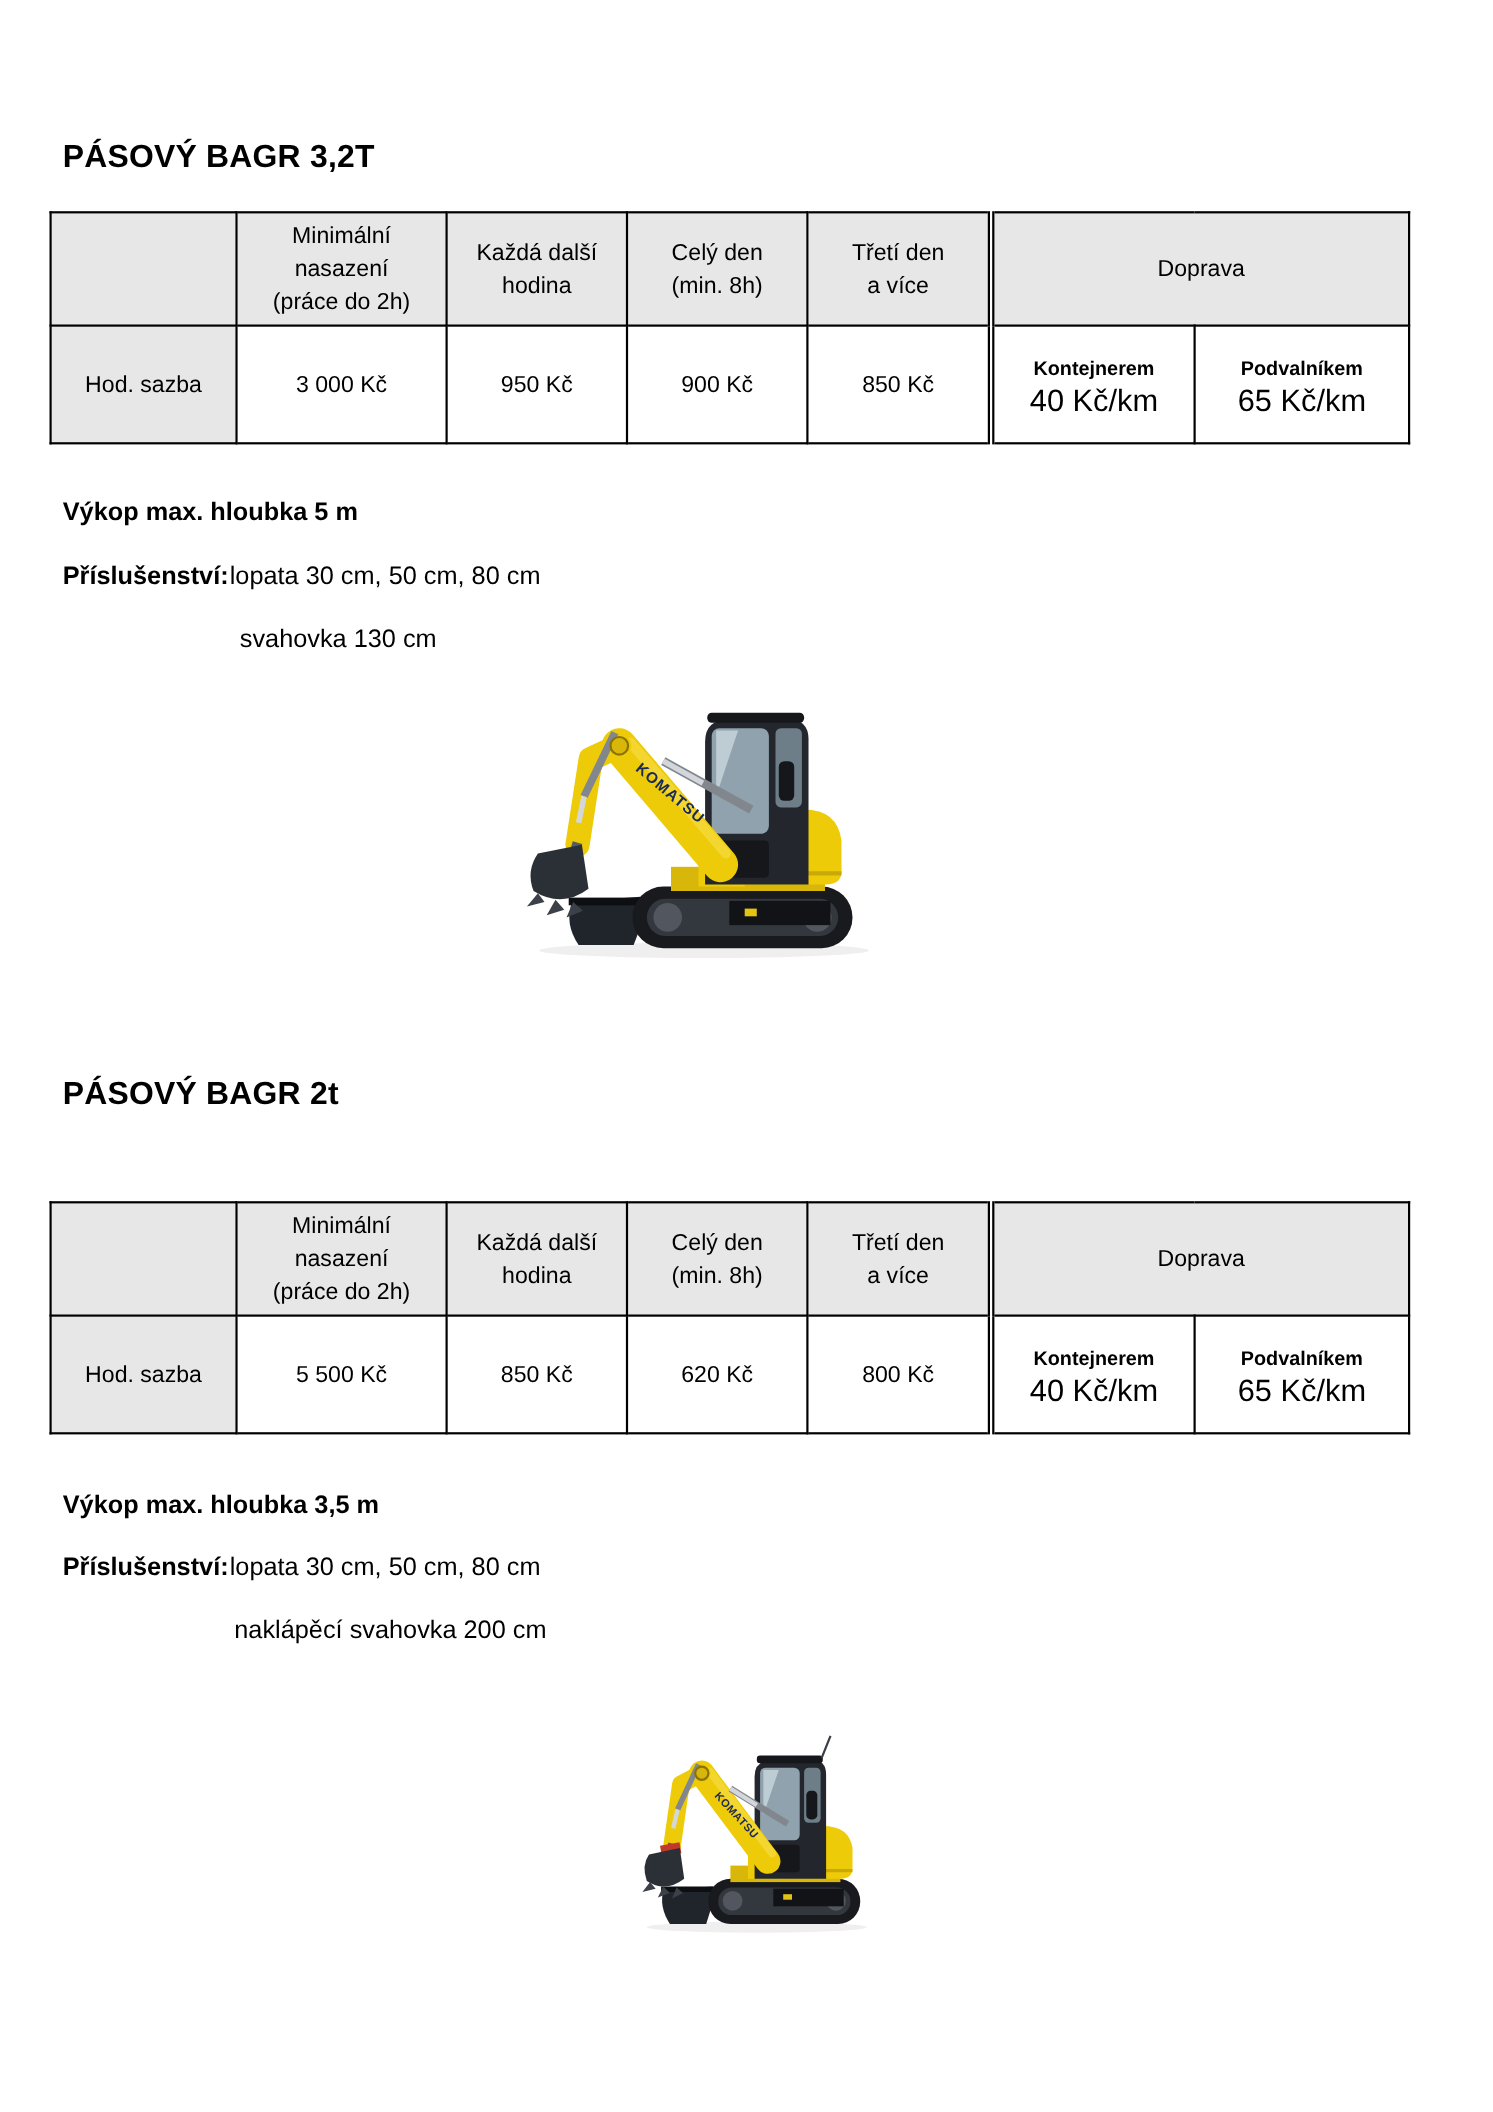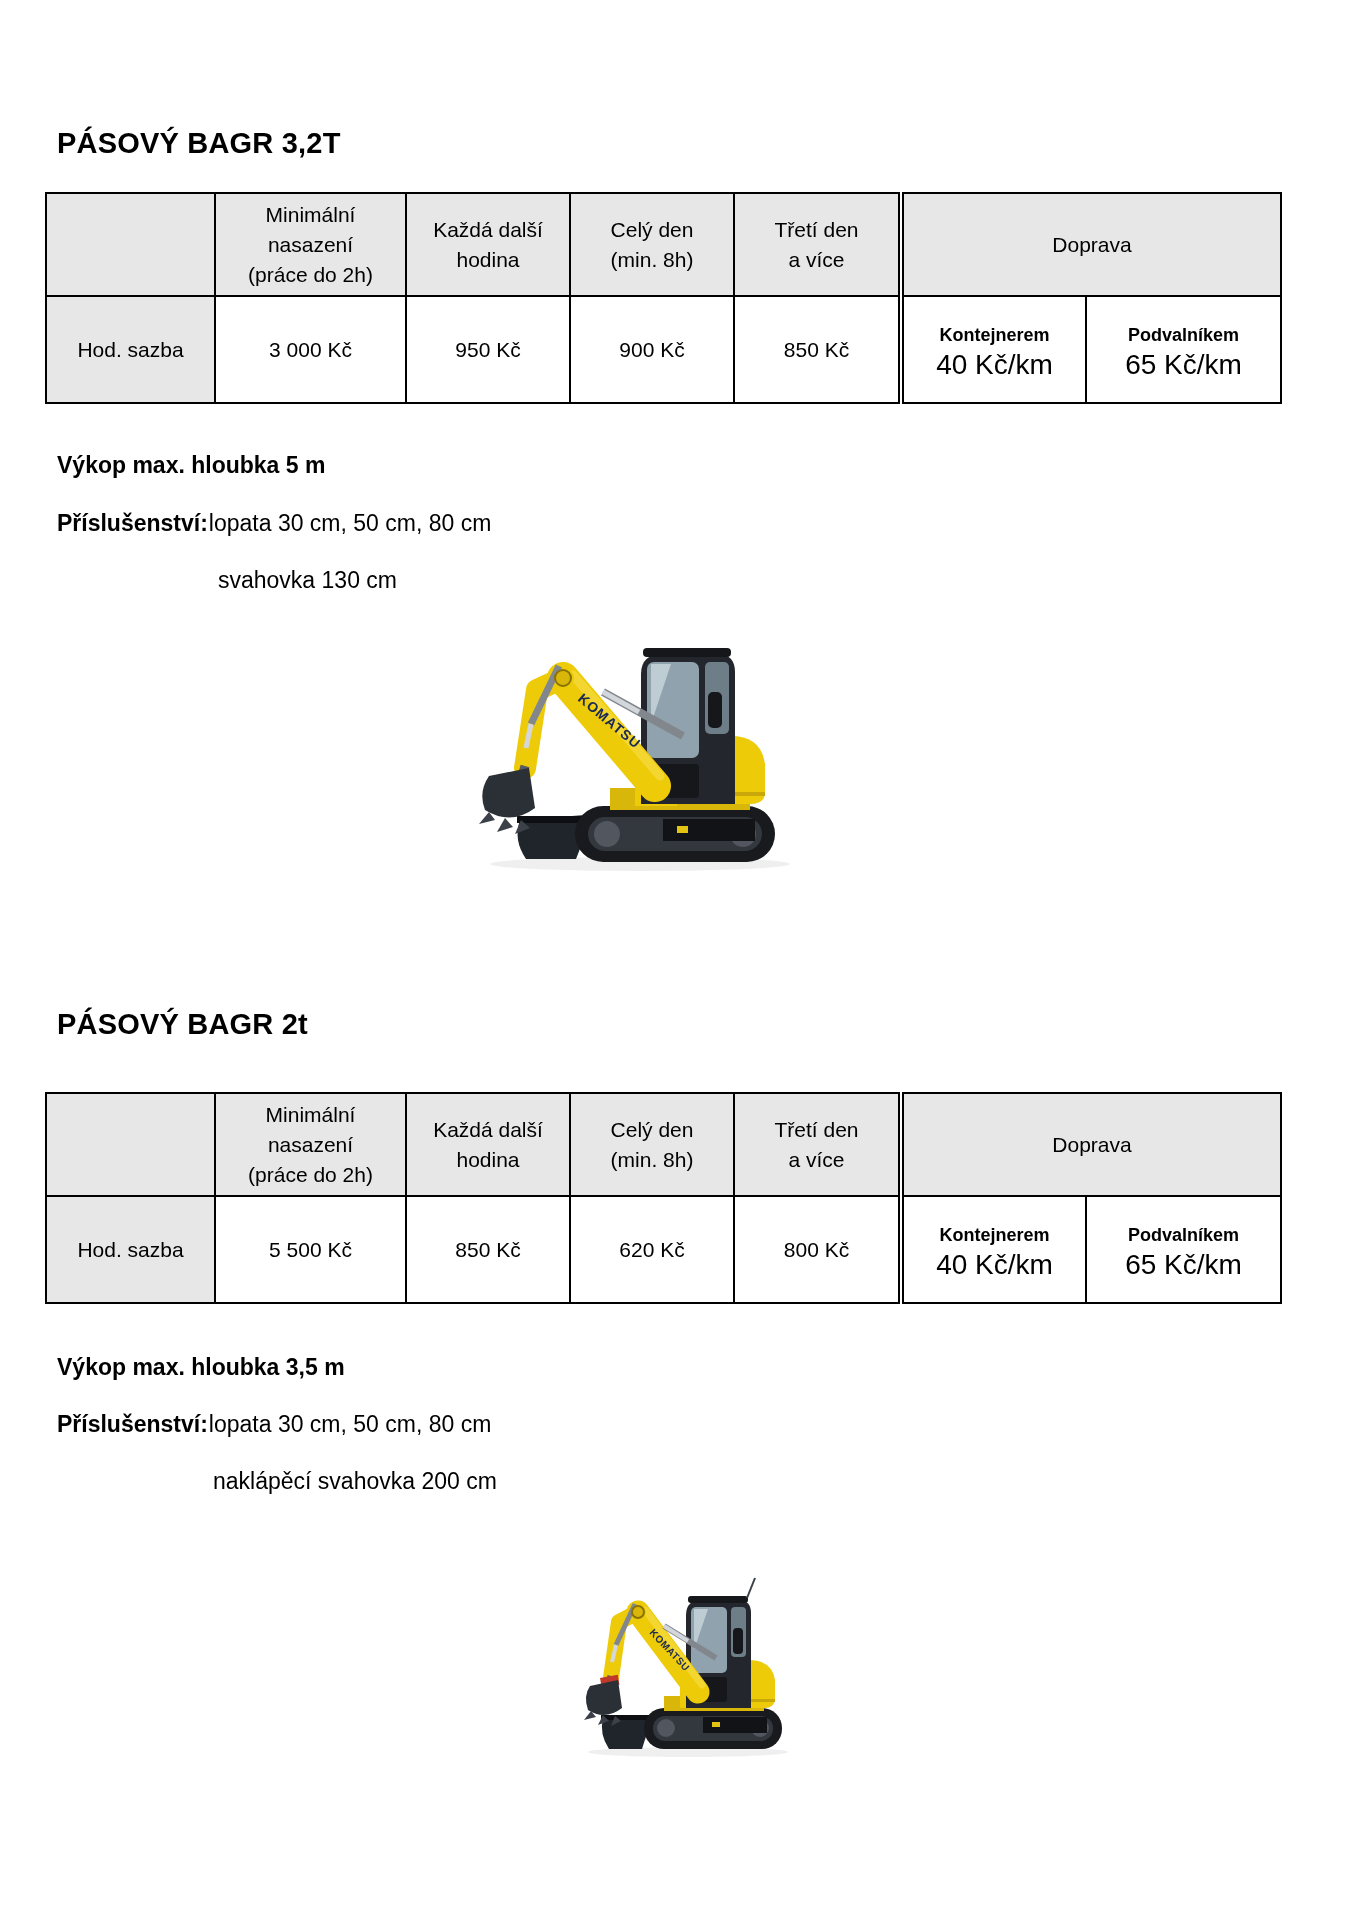--- a/index.html
+++ b/index.html
@@ -155,21 +155,21 @@
       <g>
         <path d="M64 180 L104 172 L110 212 Q86 230 60 214 Q53 196 64 180 Z" fill="#2b2f36"></path>
         <path d="M64 216 L54 228 L70 224 Z" fill="#3c4149"></path>
         <path d="M80 222 L72 236 L88 231 Z" fill="#3c4149"></path>
         <path d="M96 224 L90 238 L105 232 Z" fill="#3c4149"></path>
       </g>
       <text transform="translate(152 104) rotate(40)" font-size="14" font-weight="bold" fill="#1b2a55" letter-spacing="1" font-family="Liberation Sans, sans-serif">KOMATSU</text>
     </svg>
   </div>
 
-  <div class="abs sec-title" style="left:57px;top:1008px;">PÁSOVÝ BAGR 2t</div>
+  <div class="abs sec-title" style="left:57px;top:979px;">PÁSOVÝ BAGR 2t</div>
 
   <table class="price-table abs" style="left:45px;top:1092px;">
     <colgroup>
       <col style="width:169px">
         <col style="width:191px">
         <col style="width:164px">
       <col style="width:164px">
         <col style="width:167px">
         <col style="width:185px">
         <col style="width:195px">

